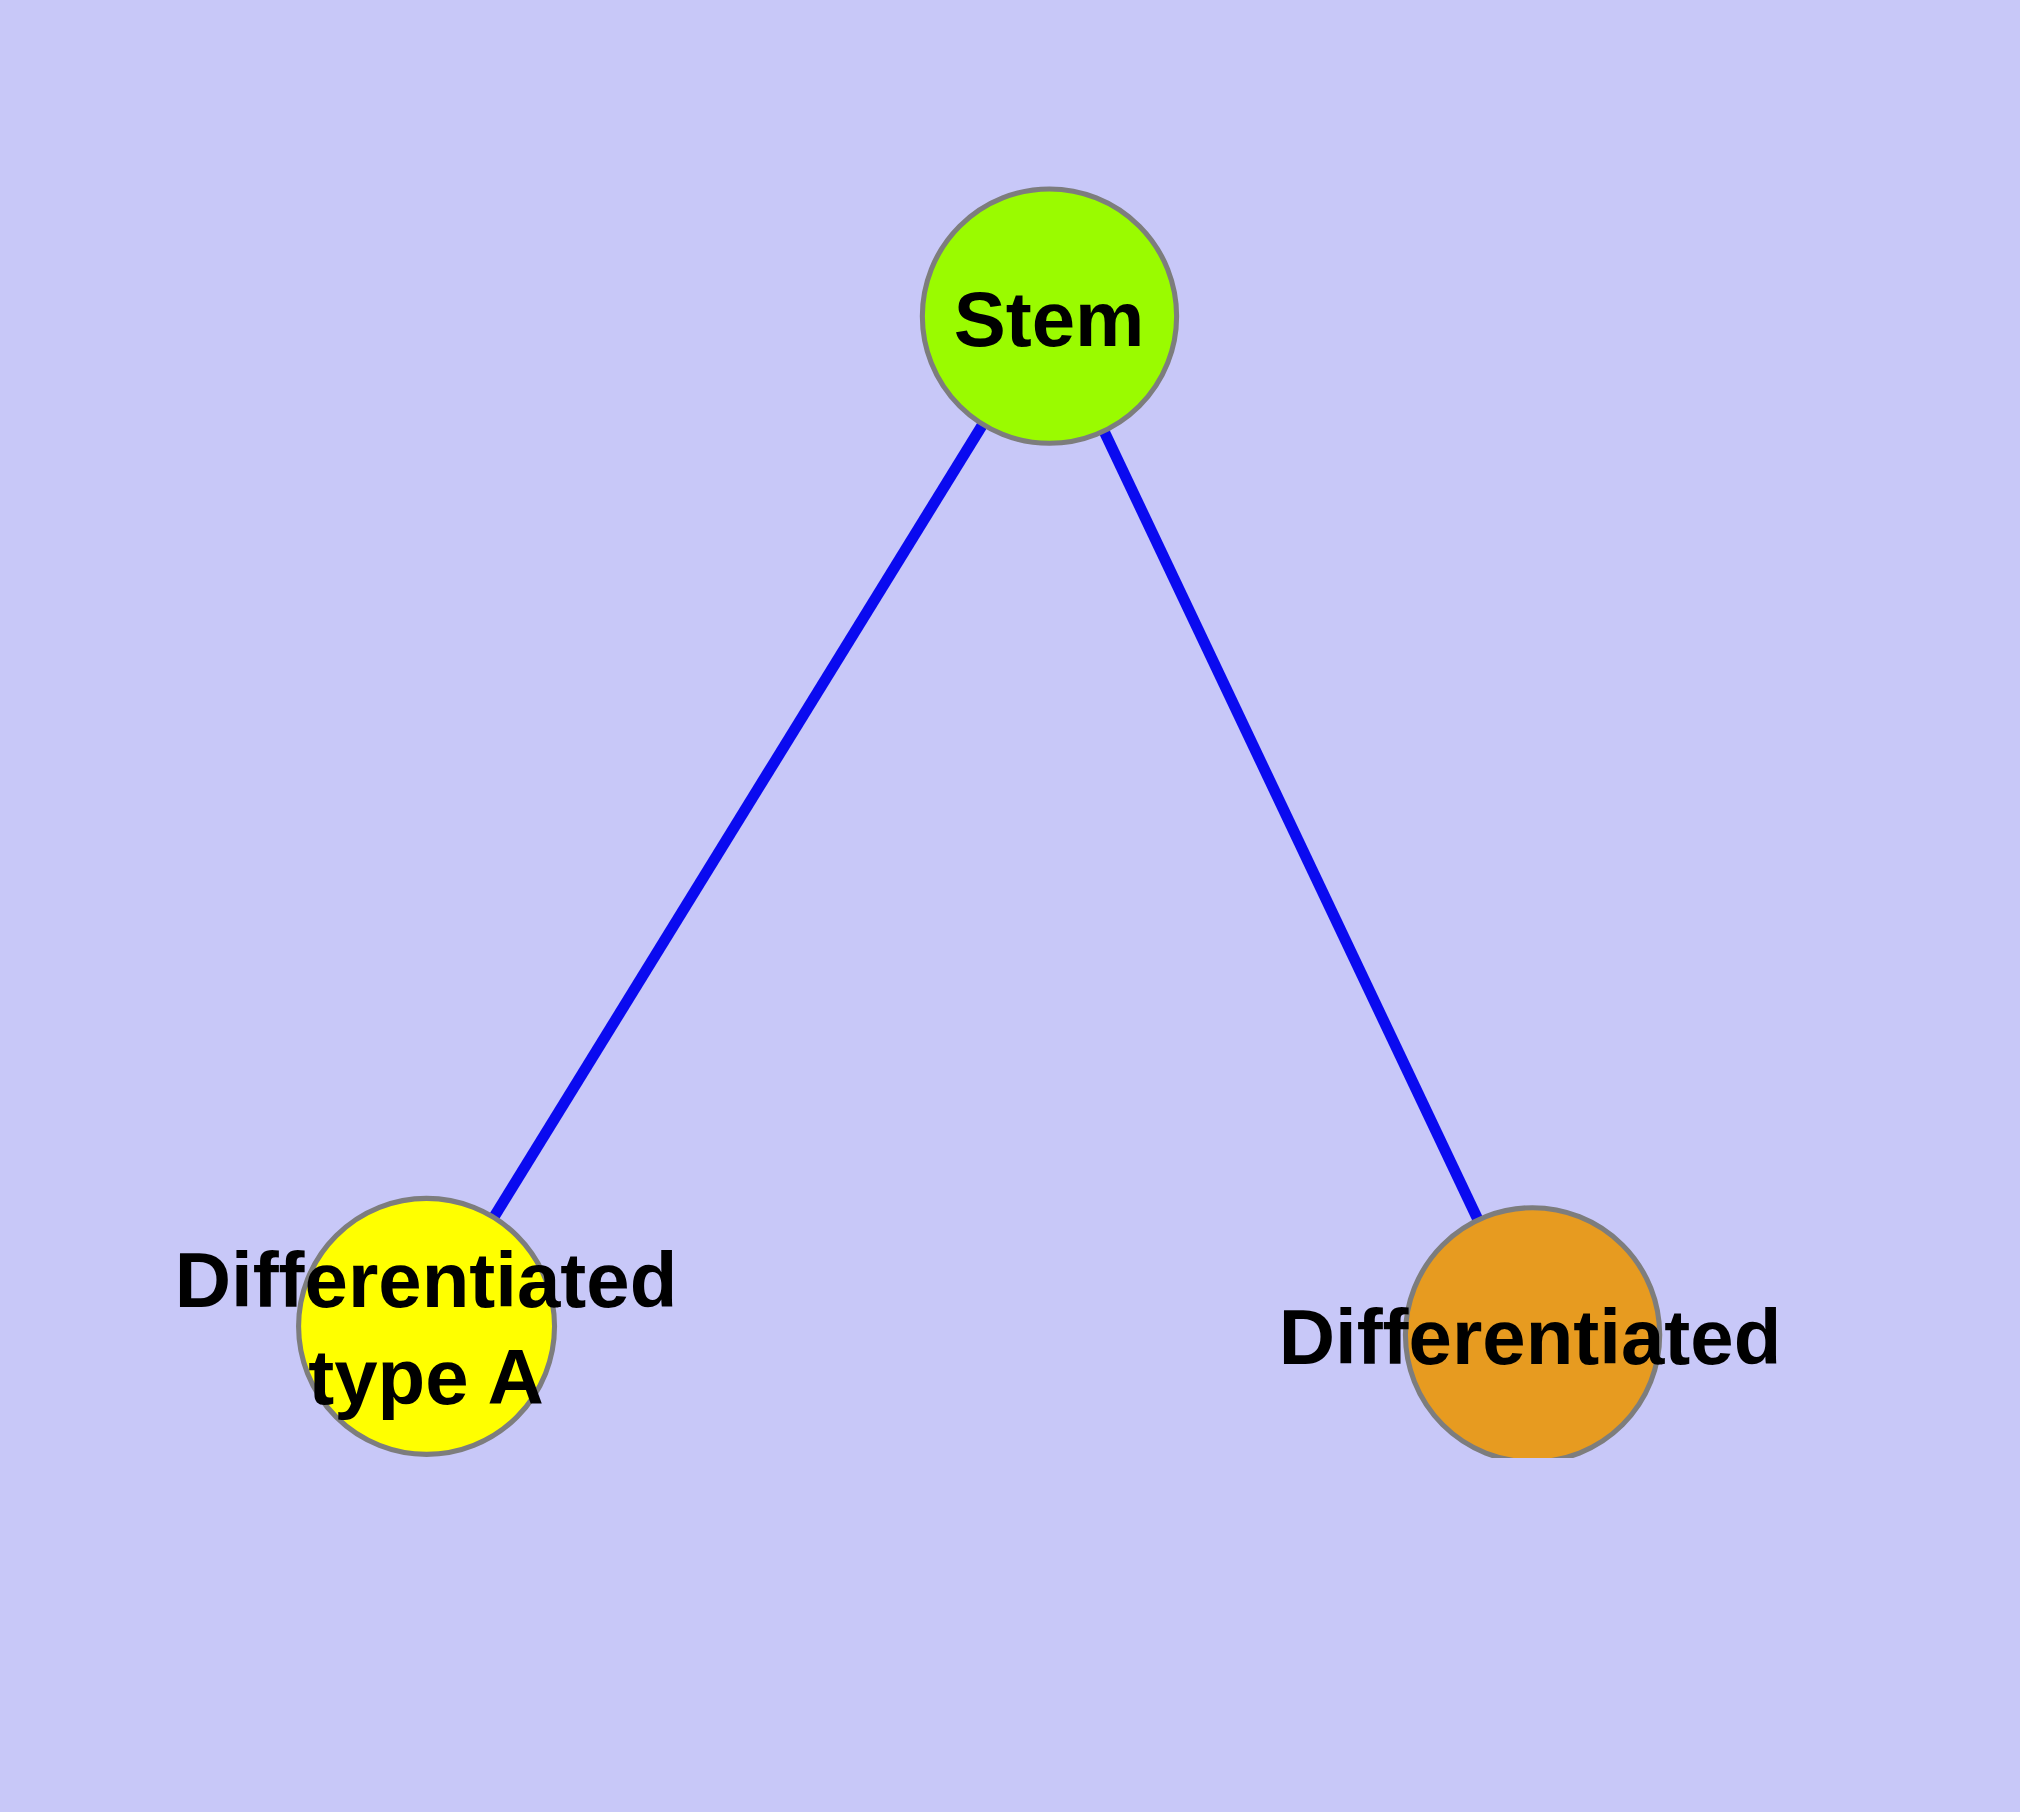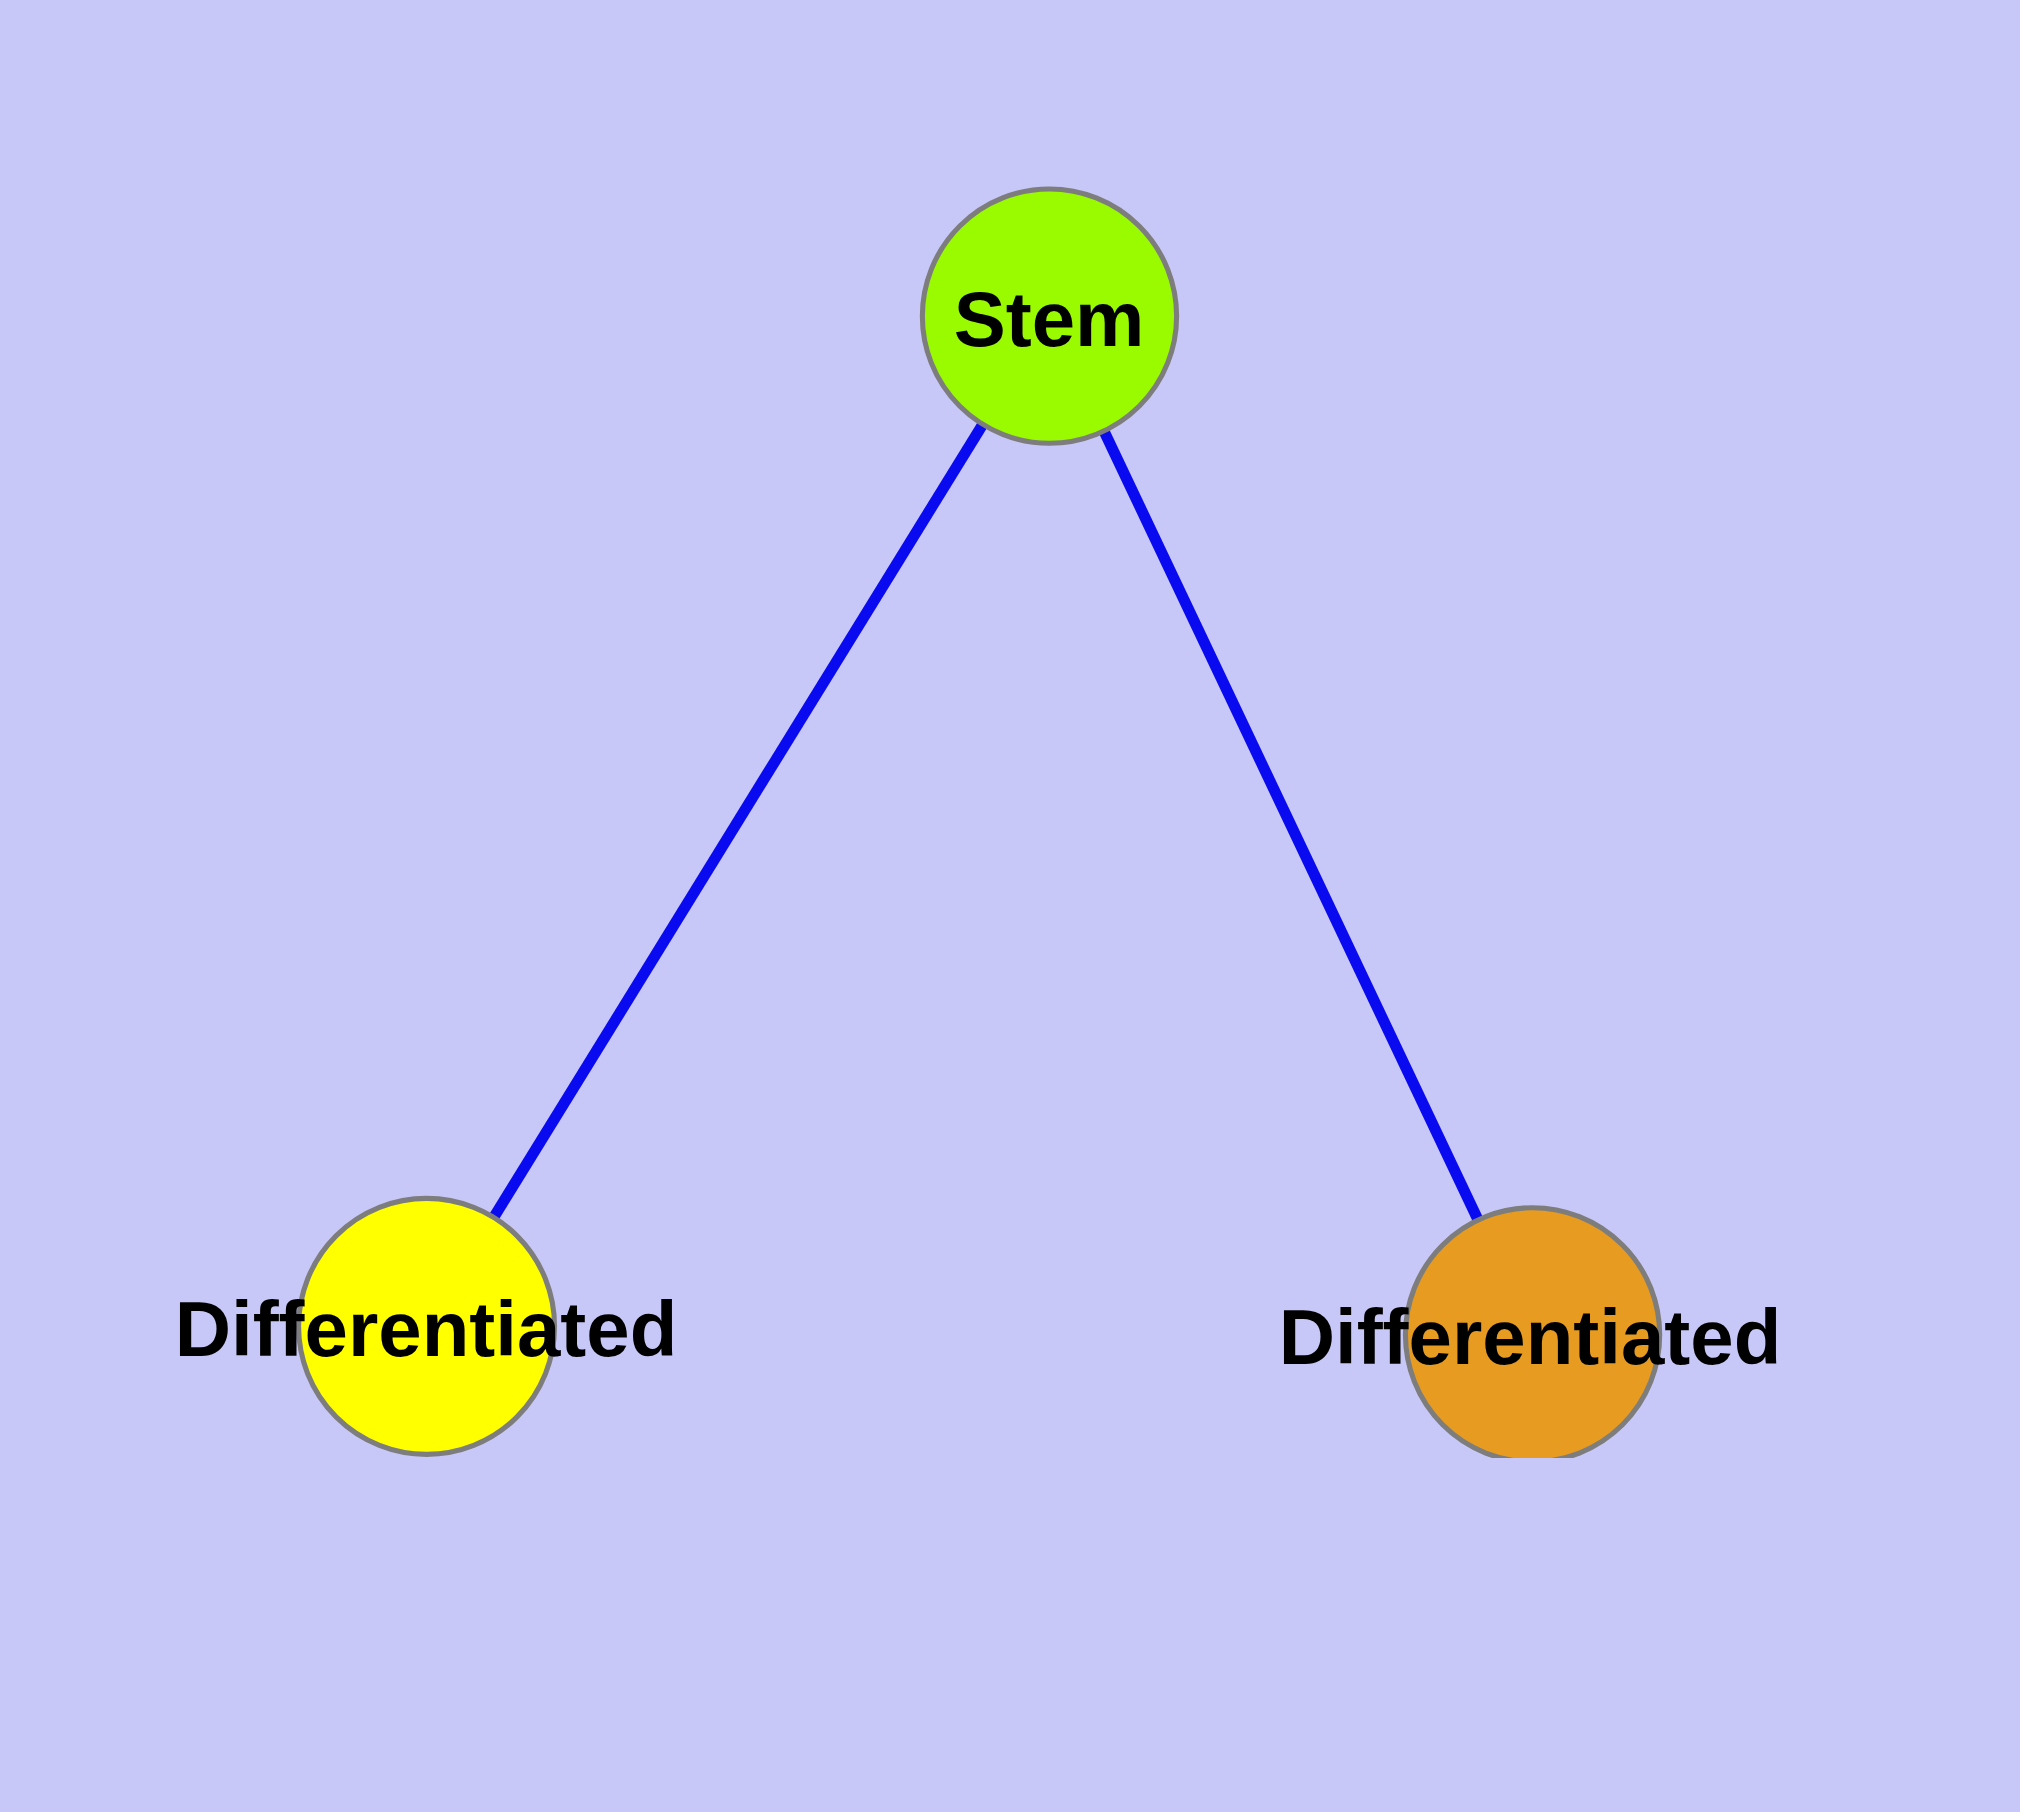--- a/index.html
+++ b/index.html
@@ -48,20 +48,21 @@
     <circle cx="503" cy="1565" r="151" stroke-width="6" fill="#ffff00" stroke="#7d7d7d"></circle>
     <circle cx="1808" cy="1575" r="150" stroke-width="6" fill="#e79b20" stroke="#7d7d7d"></circle>
   </svg>
 
   <div class="node-label" style="left:1049px; top:319px">
     <span class="line">Stem</span>
   </div>
 
   <div class="node-label" style="left:426px; top:1329px">
     <span class="line">Differentiated</span>
+    <span class="line">type A</span>
   </div>
 
   <div class="node-label" style="left:1530px; top:1337px">
     <span class="line">Differentiated</span>
   </div>
 
 </div>
 
 
 </body></html>

